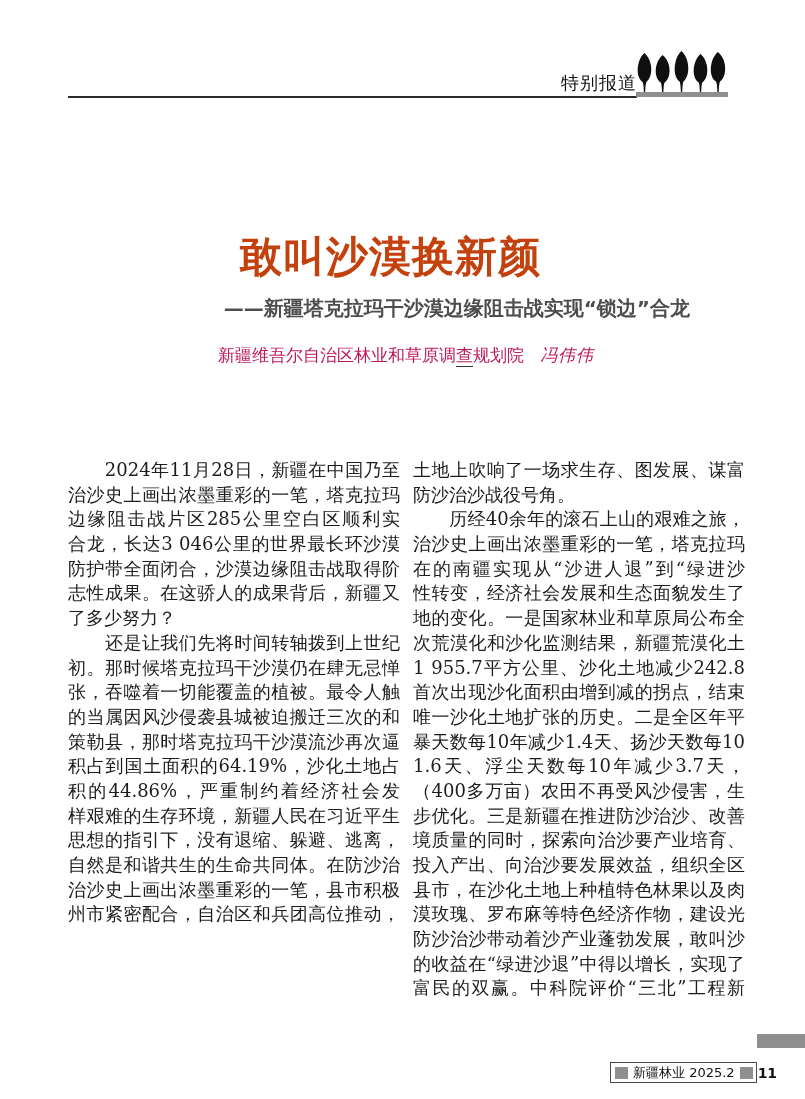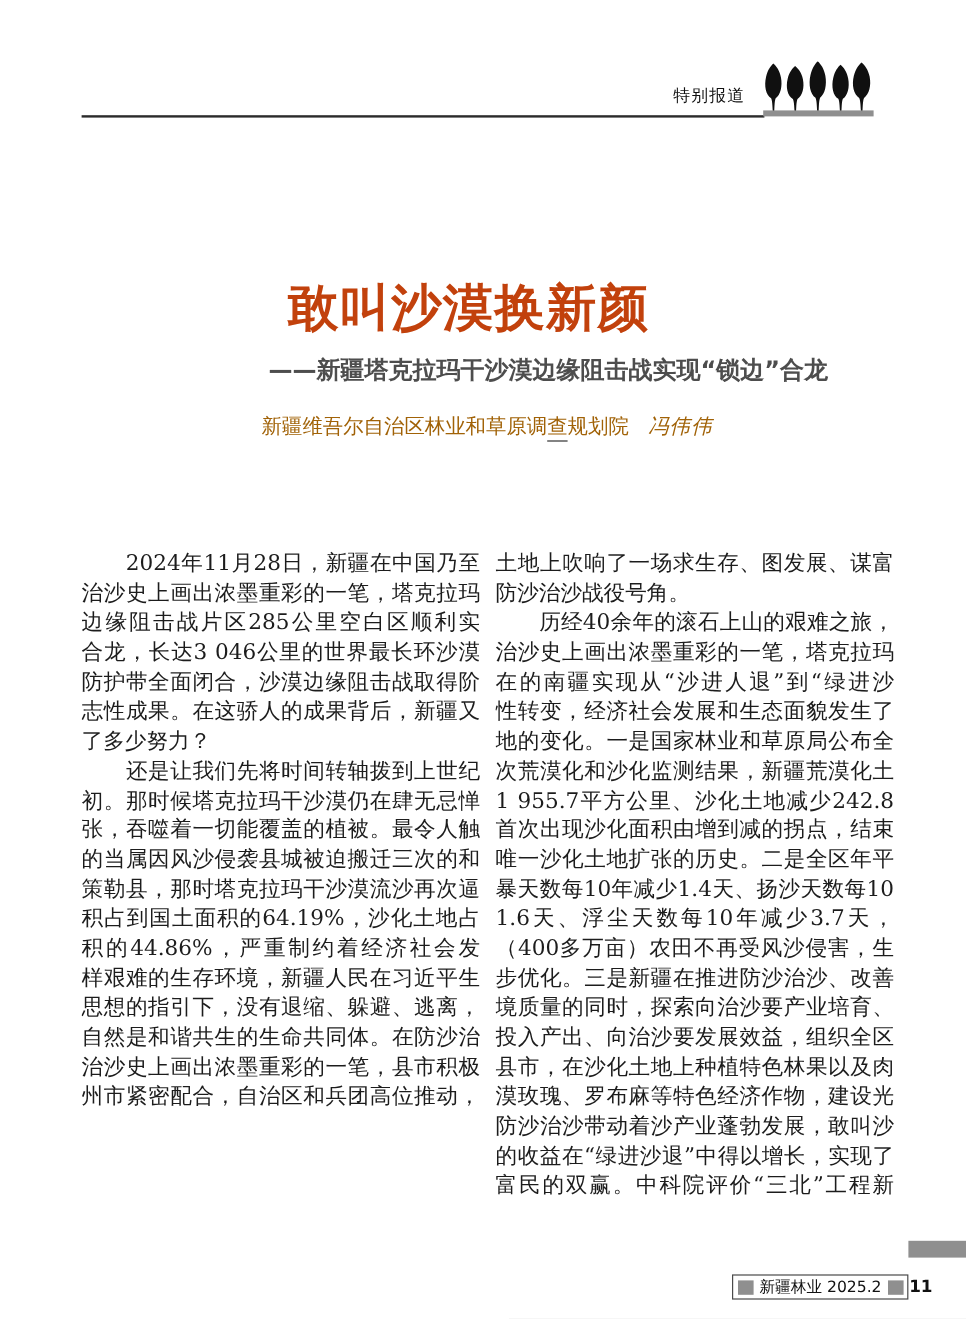--- a/index.html
+++ b/index.html
@@ -13,21 +13,21 @@
     color:#1f1f1f;
   }
   
   .header-rule{
     position:absolute;left:68px;top:96px;
     width:569px;height:2px;background:#2b2b2b;
   }
   .section-label{
     position:absolute;left:561px;top:71px;
     font-family:"DejaVu Sans", sans-serif;
-    font-size:14px;letter-spacing:1px;color:#111;
+    font-size:18px;letter-spacing:1px;color:#111;
   }
   .trees{
     position:absolute;left:636px;top:51px;width:92px;height:42px;
   }
   .trees-underline{
     position:absolute;left:636px;top:92px;width:92px;height:5px;background:#8f8f8f;
   }
   
   .article-title{
     position:absolute;left:68px;top:229px;width:669px;
@@ -37,21 +37,21 @@
     white-space:nowrap;
   }
   .article-subtitle{
     position:absolute;right:115px;top:295px;
     font-family:"DejaVu Sans", sans-serif;
     font-size:20px;font-weight:bold;color:#4d4d4d;
     white-space:nowrap;
   }
   .author-line{
     position:absolute;left:218px;top:344px;
-    font-size:17px;color:#a16207;white-space:nowrap;
+    font-size:17px;color:#be185d;white-space:nowrap;
   }
   .author-underlined{border-bottom:1.5px solid #333;padding-bottom:1px;}
   .author-name{font-style:italic;margin-left:16px;letter-spacing:1px;}
   
   .col{
     position:absolute;top:458px;width:332px;
     font-size:18px;color:#1c1c1c;
   }
   .col-left{left:68px;}
   .col-right{left:413px;}

